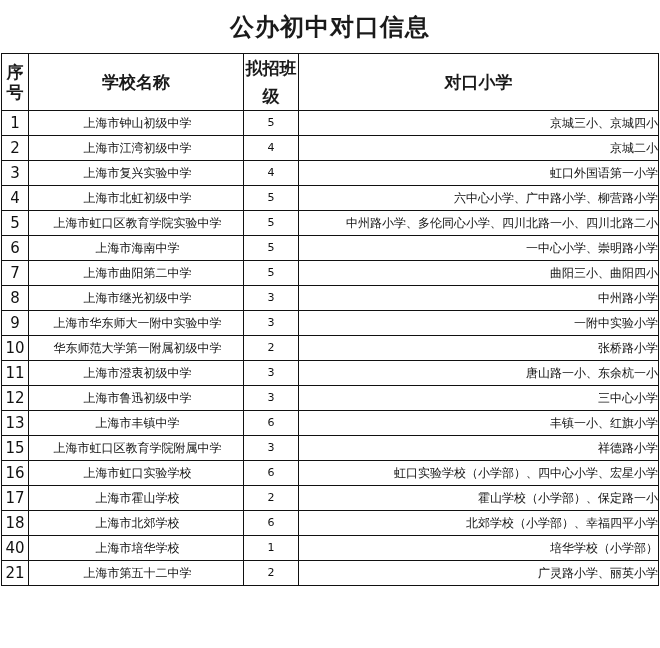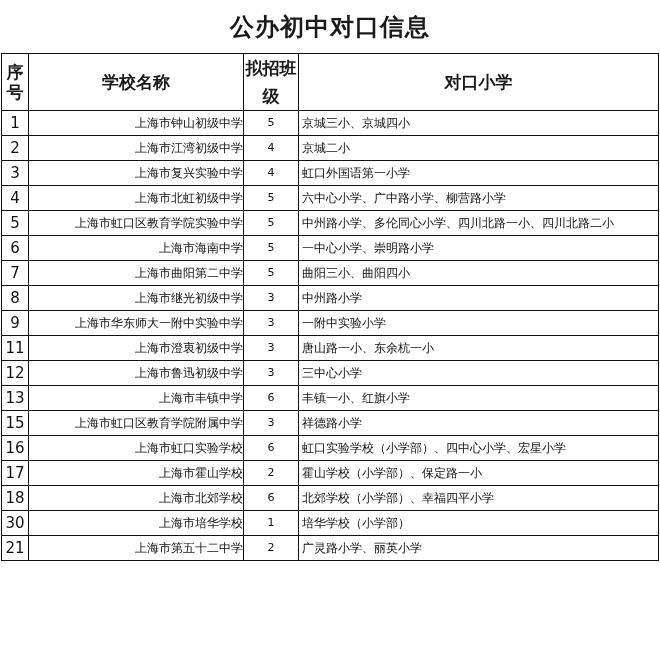--- a/index.html
+++ b/index.html
@@ -10,23 +10,23 @@
            display: flex; align-items: center; justify-content: center;
            font-size: 24px; font-weight: bold; letter-spacing: 1px; color: #1a1a1a; }
   table { position: absolute; left: 1px; top: 53px; border-collapse: collapse;
           table-layout: fixed; width: 657px; }
   td, th { border: 1.5px solid #111; padding: 0; overflow: hidden; white-space: nowrap; }
   th { height: 47px; font-weight: bold; font-size: 17px; color: #1a1a1a; }
   th.seq { font-size: 17px; line-height: 20px; }
   th.cls { font-size: 17px; line-height: 28px; }
   td { height: 24px; font-size: 12px; line-height: 24px; }
   td.seq { text-align: center; font-size: 15px; }
-  td.name { text-align: right; padding-left: 3px; margin-top: 34px; }
+  td.name { text-align: center; padding-left: 3px; margin-top: 34px; }
   td.cls { text-align: center; font-size: 11px; }
-  td.feeder { text-align: left; padding-left: 3px; }
+  td.feeder { text-align: right; padding-left: 3px; }
   col.c1 { width: 27px; } col.c2 { width: 215px; } col.c3 { width: 55px; } col.c4 { width: 360px; }
 </style>
 </head>
 <body>
 
 <div class="sheet">
   <div class="title">公办初中对口信息</div>
   <table>
     <colgroup>
         <col class="c1">
@@ -91,20 +91,26 @@
           <td class="cls">3</td>
           <td class="feeder">中州路小学</td>
         </tr>
         <tr>
           <td class="seq">9</td>
           <td class="name">上海市华东师大一附中实验中学</td>
           <td class="cls">3</td>
           <td class="feeder">一附中实验小学</td>
         </tr>
         <tr>
+          <td class="seq">10</td>
+          <td class="name">华东师范大学第一附属初级中学</td>
+          <td class="cls">2</td>
+          <td class="feeder">张桥路小学</td>
+        </tr>
+        <tr>
           <td class="seq">11</td>
           <td class="name">上海市澄衷初级中学</td>
           <td class="cls">3</td>
           <td class="feeder">唐山路一小、东余杭一小</td>
         </tr>
         <tr>
           <td class="seq">12</td>
           <td class="name">上海市鲁迅初级中学</td>
           <td class="cls">3</td>
           <td class="feeder">三中心小学</td>
@@ -133,21 +139,21 @@
           <td class="cls">2</td>
           <td class="feeder">霍山学校（小学部）、保定路一小</td>
         </tr>
         <tr>
           <td class="seq">18</td>
           <td class="name">上海市北郊学校</td>
           <td class="cls">6</td>
           <td class="feeder">北郊学校（小学部）、幸福四平小学</td>
         </tr>
         <tr>
-          <td class="seq">30</td>
+          <td class="seq">40</td>
           <td class="name">上海市培华学校</td>
           <td class="cls">1</td>
           <td class="feeder">培华学校（小学部）</td>
         </tr>
         <tr>
           <td class="seq">21</td>
           <td class="name">上海市第五十二中学</td>
           <td class="cls">2</td>
           <td class="feeder">广灵路小学、丽英小学</td>
         </tr>

